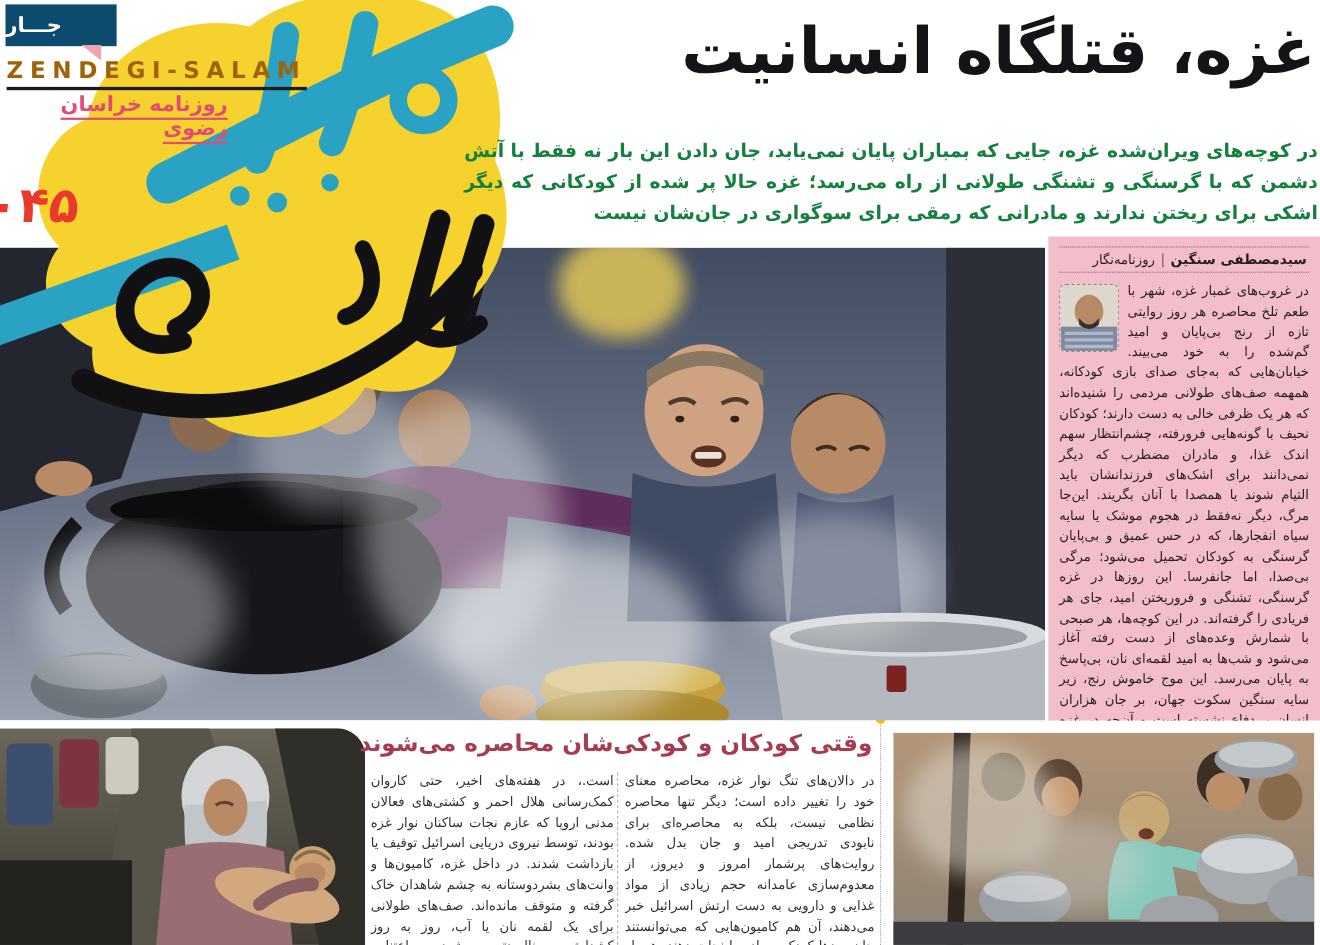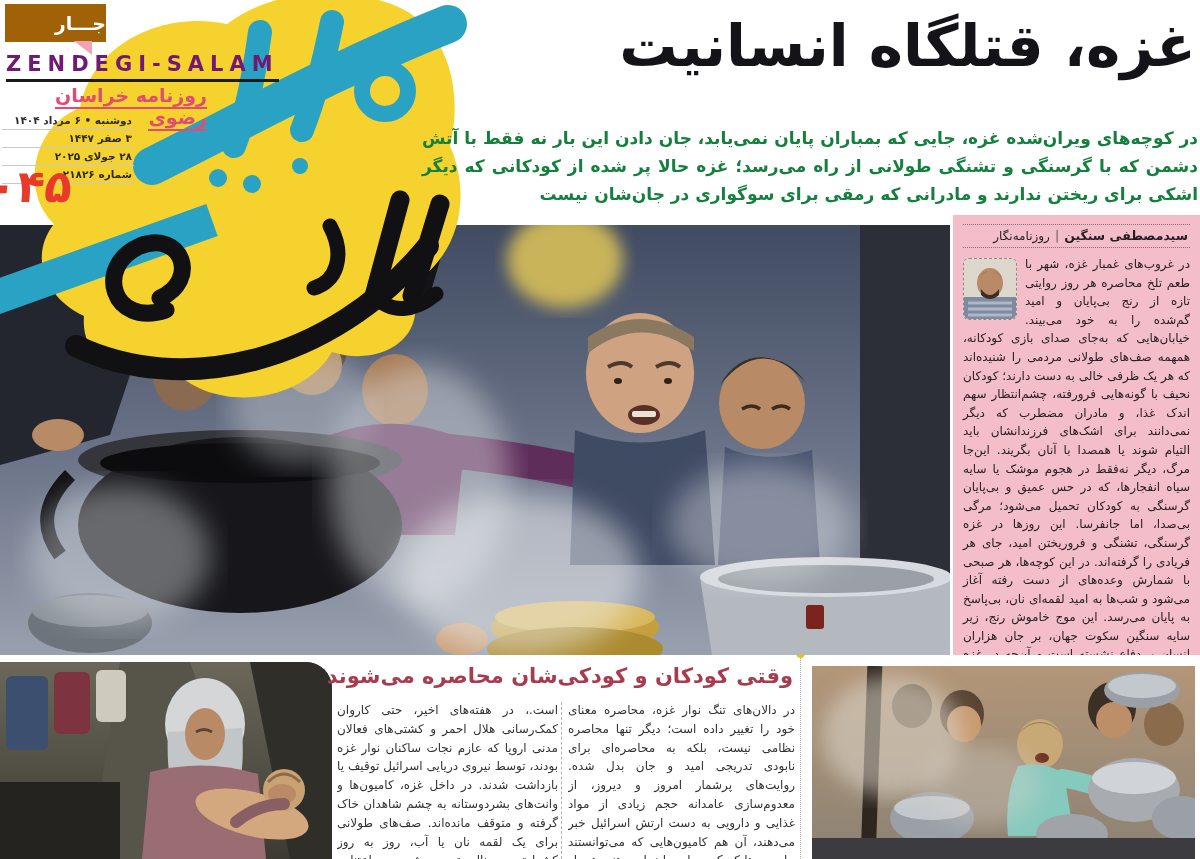--- a/index.html
+++ b/index.html
@@ -3,27 +3,27 @@
 <meta charset="utf-8">
 <style>
   * { margin:0; padding:0; box-sizing:border-box; }
   html,body { background:#ffffff; }
   body { width:1200px; height:859px; overflow:hidden;
          font-family:"DejaVu Sans", sans-serif; }
   .page { position:relative; width:1200px; height:859px; background:#fff; overflow:hidden; }
 
   
   .corner-label { position:absolute; left:5px; top:4px; width:101px; height:38px;
-    background:#a16207; z-index:7; display:flex; align-items:center; justify-content:flex-end; }
+    background:#0c4a6e; z-index:7; display:flex; align-items:center; justify-content:flex-start; }
   .corner-label span { color:#fff; font-weight:bold; font-size:19px; letter-spacing:1px; }
   .corner-label::after { content:""; position:absolute; right:14px; bottom:-13px;
     border-top:14px solid #f0a3b3; border-left:18px solid transparent; }
 
   .latin-title { position:absolute; left:6px; top:52px; z-index:7;
-    font-size:21px; font-weight:bold; letter-spacing:6px; color:#701a75;
+    font-size:21px; font-weight:bold; letter-spacing:6px; color:#a16207;
     border-bottom:3px solid #1a1a1c; padding-bottom:3px; }
   .publisher-wrap { position:absolute; left:6px; top:84px; width:201px; text-align:right; z-index:7; }
   .publisher-wrap span { font-size:19px; font-weight:bold; color:#e14d72;
     border-bottom:2px solid #e14d72; padding-bottom:1px;margin-top:34px; }
 
   .datebox { position:absolute; left:2px; top:112px; width:132px; z-index:7; direction:rtl; }
   .datebox .dateline { font-size:10.5px; font-weight:bold; color:#2b2b2e;
     padding:2px 2px 3px 0; border-bottom:1px solid #c9c9c9; white-space:nowrap; }
 
   .supp-number { position:absolute; left:0; top:160px; width:72px; z-index:7;
@@ -156,26 +156,20 @@
   <div class="corner-label">
     <span>جـــار</span>
   </div>
 
   <div class="latin-title">ZENDEGI-SALAM</div>
 
   <div class="publisher-wrap">
     <span dir="rtl">روزنامه خراسان رضوی</span>
   </div>
 
-  <div class="datebox">
-    <div class="dateline">دوشنبه • ۶ مرداد ۱۴۰۴</div>
-    <div class="dateline">۳ صفر ۱۴۴۷</div>
-    <div class="dateline">۲۸ جولای ۲۰۲۵</div>
-    <div class="dateline">شماره ۲۱۸۲۶</div>
-  </div>
 
   <div class="supp-number">۳۰۴۵</div>
 
   <svg class="logo-svg" width="470" height="452" viewBox="0 0 470 452" aria-label="زندگی سلام">
     <path d="M 385 8 C 448 26 464 96 450 152 C 472 202 460 262 410 292
              C 432 342 382 374 332 358 C 302 410 212 420 172 374
              C 122 394 80 364 84 322 C 42 302 30 260 54 230
              C 20 198 32 132 80 114 C 92 50 162 16 227 30
              C 272 -4 340 -8 385 8 Z" fill="#f6d22e"></path>
 

